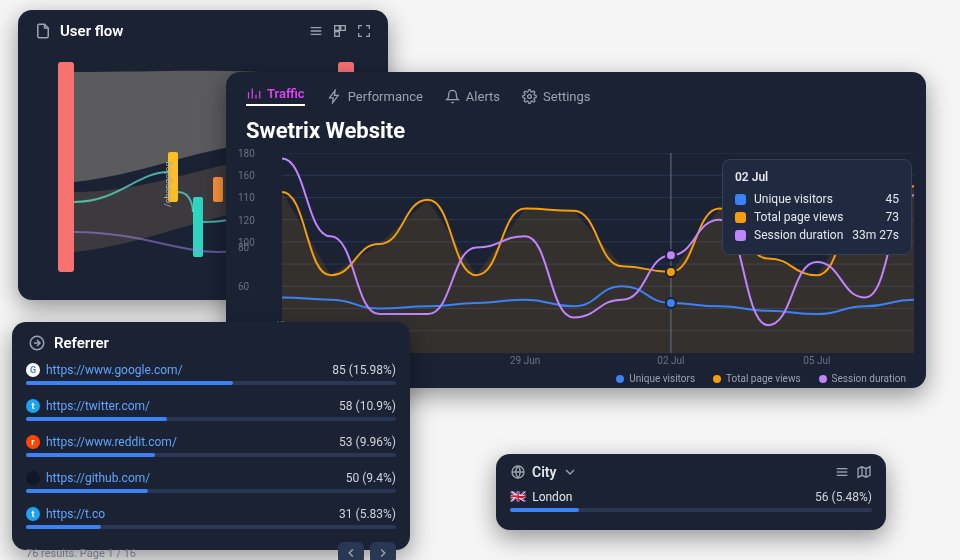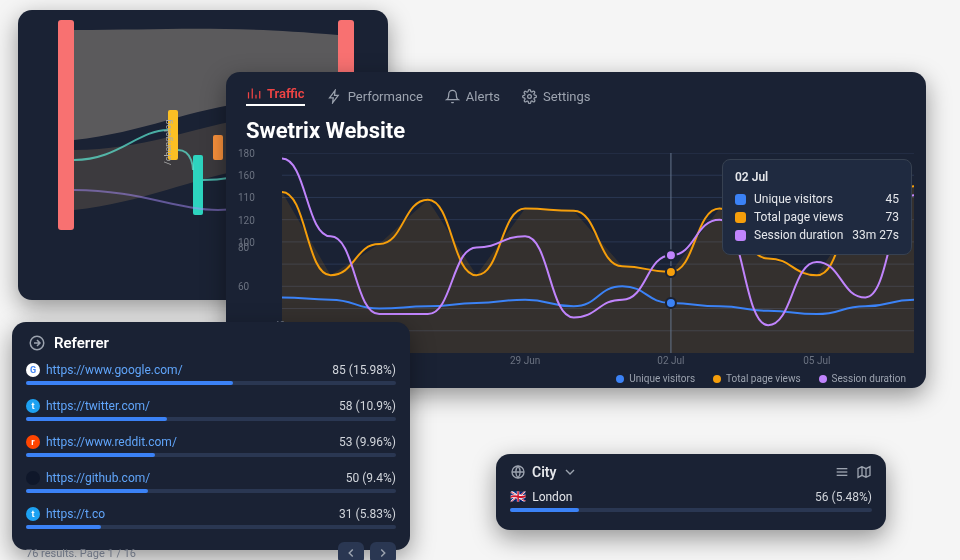--- a/index.html
+++ b/index.html
@@ -35,21 +35,21 @@
   
   .traffic {
     top: 72px; left: 226px; width: 700px; height: 316px;
     z-index: 2;
   }
   .tabs {
     display: flex; gap: 22px; padding: 14px 20px 8px 20px;
     font-size: 13px; color: #9ca3af; align-items: center;
   }
   .tab { display: flex; align-items: center; gap: 6px; cursor: pointer; }
-  .tab.active { color: #ef4444; font-weight: 600; border-bottom: 2px solid #fff; padding-bottom: 3px; }
+  .tab.active { color: #d946ef; font-weight: 600; border-bottom: 2px solid #fff; padding-bottom: 3px; }
   .tab-icon { width: 15px; height: 15px; stroke: currentColor; fill: none; stroke-width: 2; }
   .page-title { font-size: 22px; font-weight: 700; color: #fff; padding: 4px 20px 10px 20px; }
   .chart-wrap { position: relative; height: 200px; padding: 0 12px 0 56px; }
   .ylabel { position: absolute; left: 12px; font-size: 10px; color: #6b7280; transform: translateY(-50%); }
   .chart-svg { width: 100%; height: 100%; }
   .xlabels { position: relative; height: 20px; margin-left: 56px; margin-right: 12px; }
   .xlabel { position: absolute; font-size: 10px; color: #6b7280; transform: translateX(-50%); top: 2px; }
   .legend { display: flex; gap: 18px; justify-content: flex-end; padding: 0 20px 10px 0; font-size: 10px; color: #9ca3af; }
   .legend-item { display: flex; align-items: center; gap: 5px; }
   .dot { width: 8px; height: 8px; border-radius: 50%; }
@@ -83,20 +83,41 @@
   .city {
     top: 454px; left: 454px; width: 390px; height: 76px; z-index: 3; margin-left: 42px;
   }
   .city-header { display: flex; align-items: center; padding: 10px 14px 4px 14px; gap: 6px; font-size: 14px; font-weight: 600; }
   .city-row { padding: 0 14px; }
 </style>
 </head>
 <body>
 
 <div class="panel userflow">
+  <div class="panel-header">
+    <svg class="hicon" viewBox="0 0 24 24">
+        <path d="M14 3H7a2 2 0 0 0-2 2v14a2 2 0 0 0 2 2h10a2 2 0 0 0 2-2V8l-5-5z"></path>
+        <path d="M14 3v5h5"></path>
+      </svg>
+    <span>User flow</span>
+    <span class="spacer"></span>
+    <svg class="hicon hicon-sm" viewBox="0 0 24 24">
+        <line x1="4" y1="7" x2="20" y2="7"></line>
+        <line x1="4" y1="12" x2="20" y2="12"></line>
+        <line x1="4" y1="17" x2="20" y2="17"></line>
+      </svg>
+    <svg class="hicon hicon-sm" viewBox="0 0 24 24">
+        <rect x="4" y="4" width="7" height="7"></rect>
+        <rect x="13" y="4" width="7" height="7"></rect>
+        <rect x="4" y="13" width="7" height="7"></rect>
+      </svg>
+    <svg class="hicon hicon-sm" viewBox="0 0 24 24">
+        <path d="M4 9V4h5M20 9V4h-5M4 15v5h5M20 15v5h-5"></path>
+      </svg>
+  </div>
   <div class="sankey">
     <svg viewBox="0 0 370 240" preserveAspectRatio="none">
       <rect x="40" y="10" width="16" height="210" fill="#f87171" rx="3"></rect>
       <rect x="320" y="10" width="16" height="210" fill="#f87171" rx="3"></rect>
       <path d="M56 20 C150 20 200 15 320 25 L320 90 C200 80 150 120 56 130 Z" fill="#d6c4a8" opacity="0.35"></path>
       <path d="M56 140 C150 140 200 100 320 100 L320 150 C200 150 150 190 56 200 Z" fill="#8b7355" opacity="0.3"></path>
       <rect x="150" y="100" width="10" height="50" fill="#fbbf24" rx="2"></rect>
       <rect x="175" y="145" width="10" height="60" fill="#2dd4bf" rx="2"></rect>
       <rect x="195" y="125" width="10" height="25" fill="#fb923c" rx="2"></rect>
       <rect x="215" y="110" width="10" height="30" fill="#fbbf24" rx="2"></rect>

